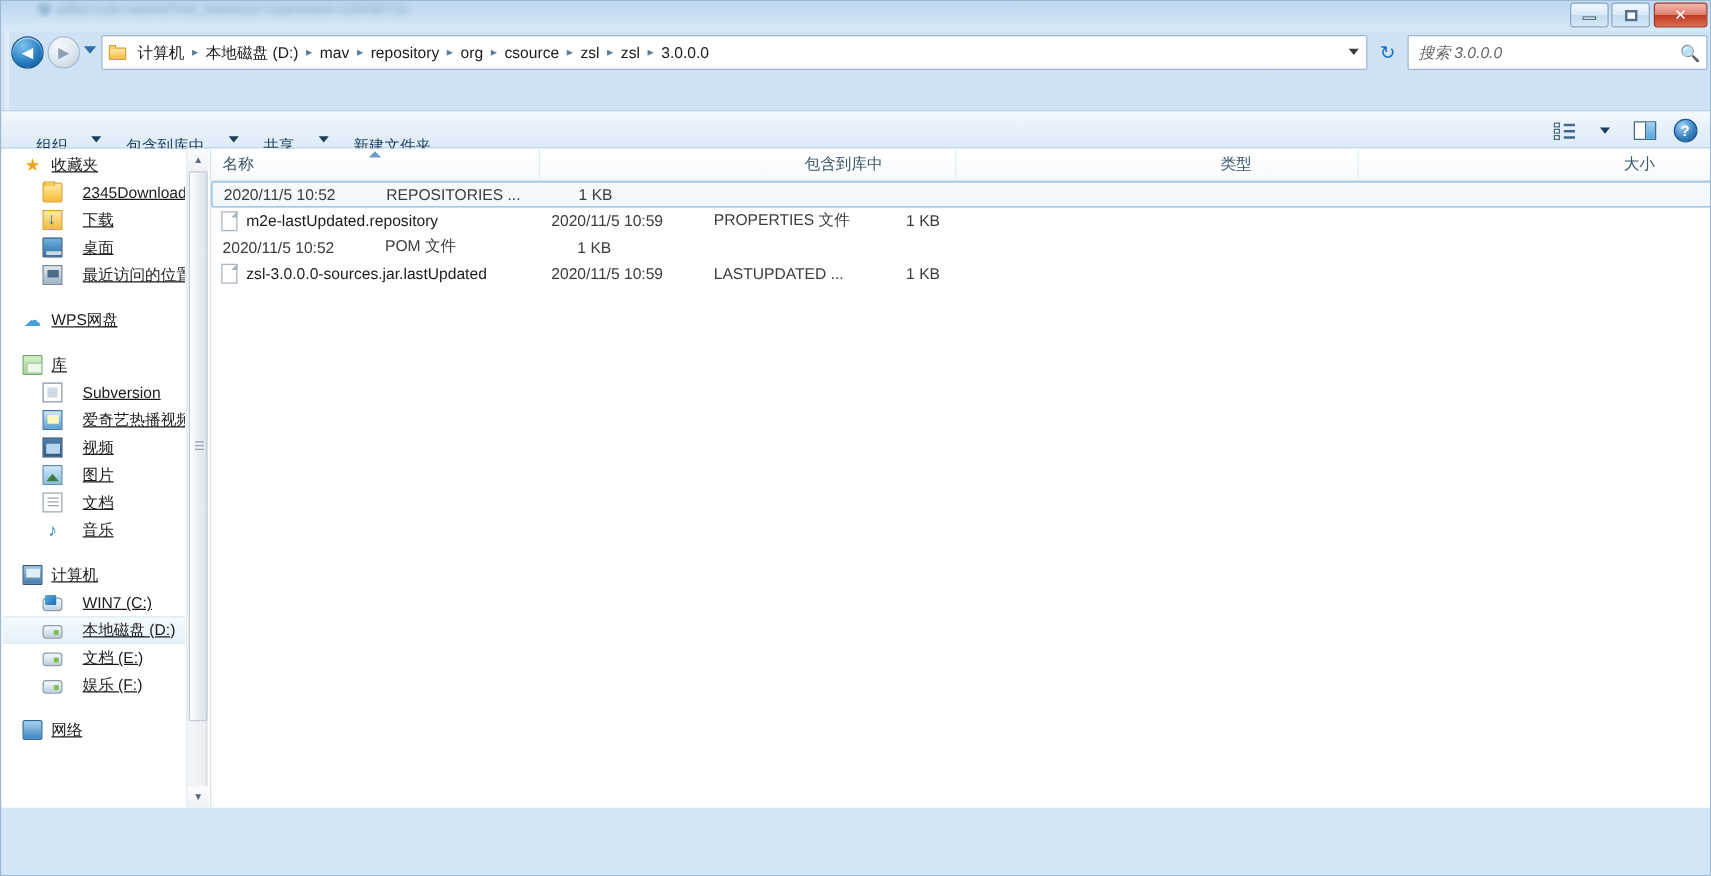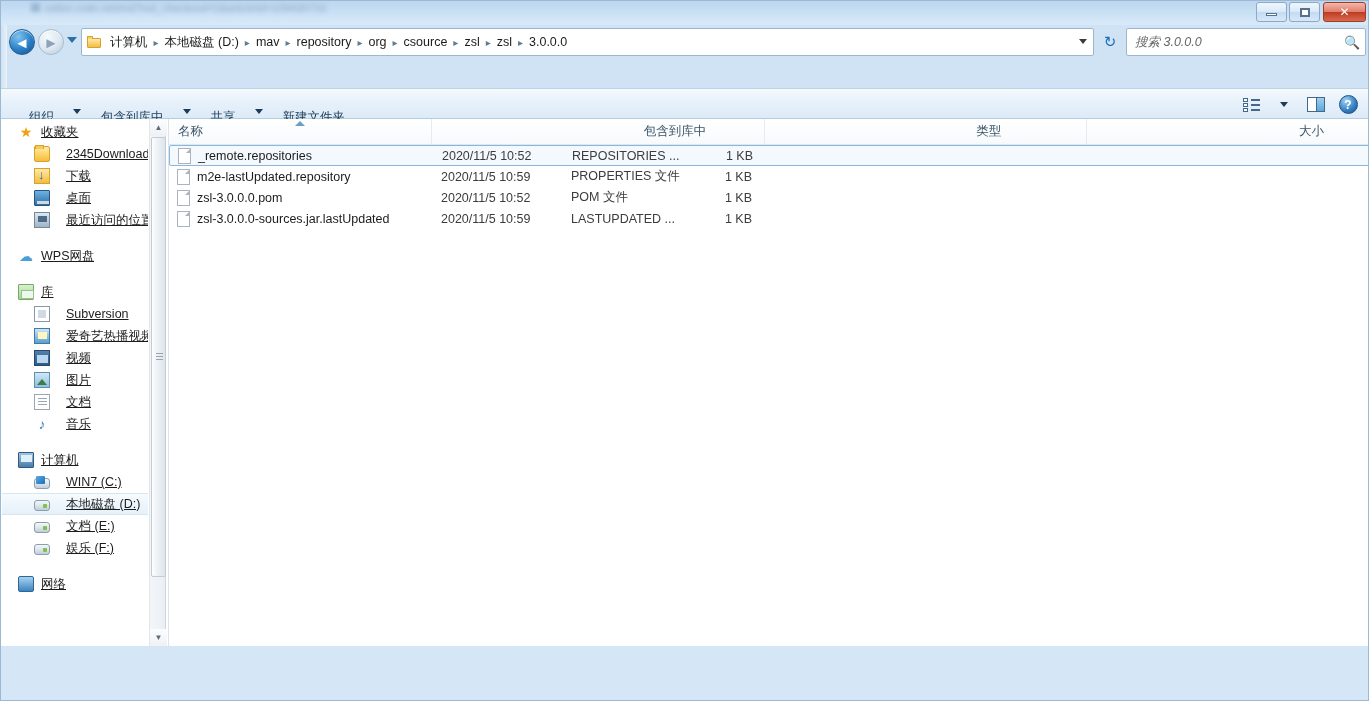--- a/index.html
+++ b/index.html
@@ -541,42 +541,34 @@
         </div>
         <div class="col" id="col-type">
           <span>类型</span>
         </div>
         <div class="col" id="col-size">
           <span>大小</span>
         </div>
       </div>
       <div id="filelist">
           <div class="frow selected">
-            <div class="fcell c-name">
-              <div class="file-ico"></div>
-              <span>_remote.repositories</span>
-            </div>
             <div class="fcell c-date">2020/11/5 10:52</div>
             <div class="fcell c-type">REPOSITORIES ...</div>
             <div class="fcell c-size">1 KB</div>
           </div>
           <div class="frow">
             <div class="fcell c-name">
               <div class="file-ico"></div>
               <span>m2e-lastUpdated.repository</span>
             </div>
             <div class="fcell c-date">2020/11/5 10:59</div>
             <div class="fcell c-type">PROPERTIES 文件</div>
             <div class="fcell c-size">1 KB</div>
           </div>
           <div class="frow">
-            <div class="fcell c-name">
-              <div class="file-ico"></div>
-              <span>zsl-3.0.0.0.pom</span>
-            </div>
             <div class="fcell c-date">2020/11/5 10:52</div>
             <div class="fcell c-type">POM 文件</div>
             <div class="fcell c-size">1 KB</div>
           </div>
           <div class="frow">
             <div class="fcell c-name">
               <div class="file-ico"></div>
               <span>zsl-3.0.0.0-sources.jar.lastUpdated</span>
             </div>
             <div class="fcell c-date">2020/11/5 10:59</div>

